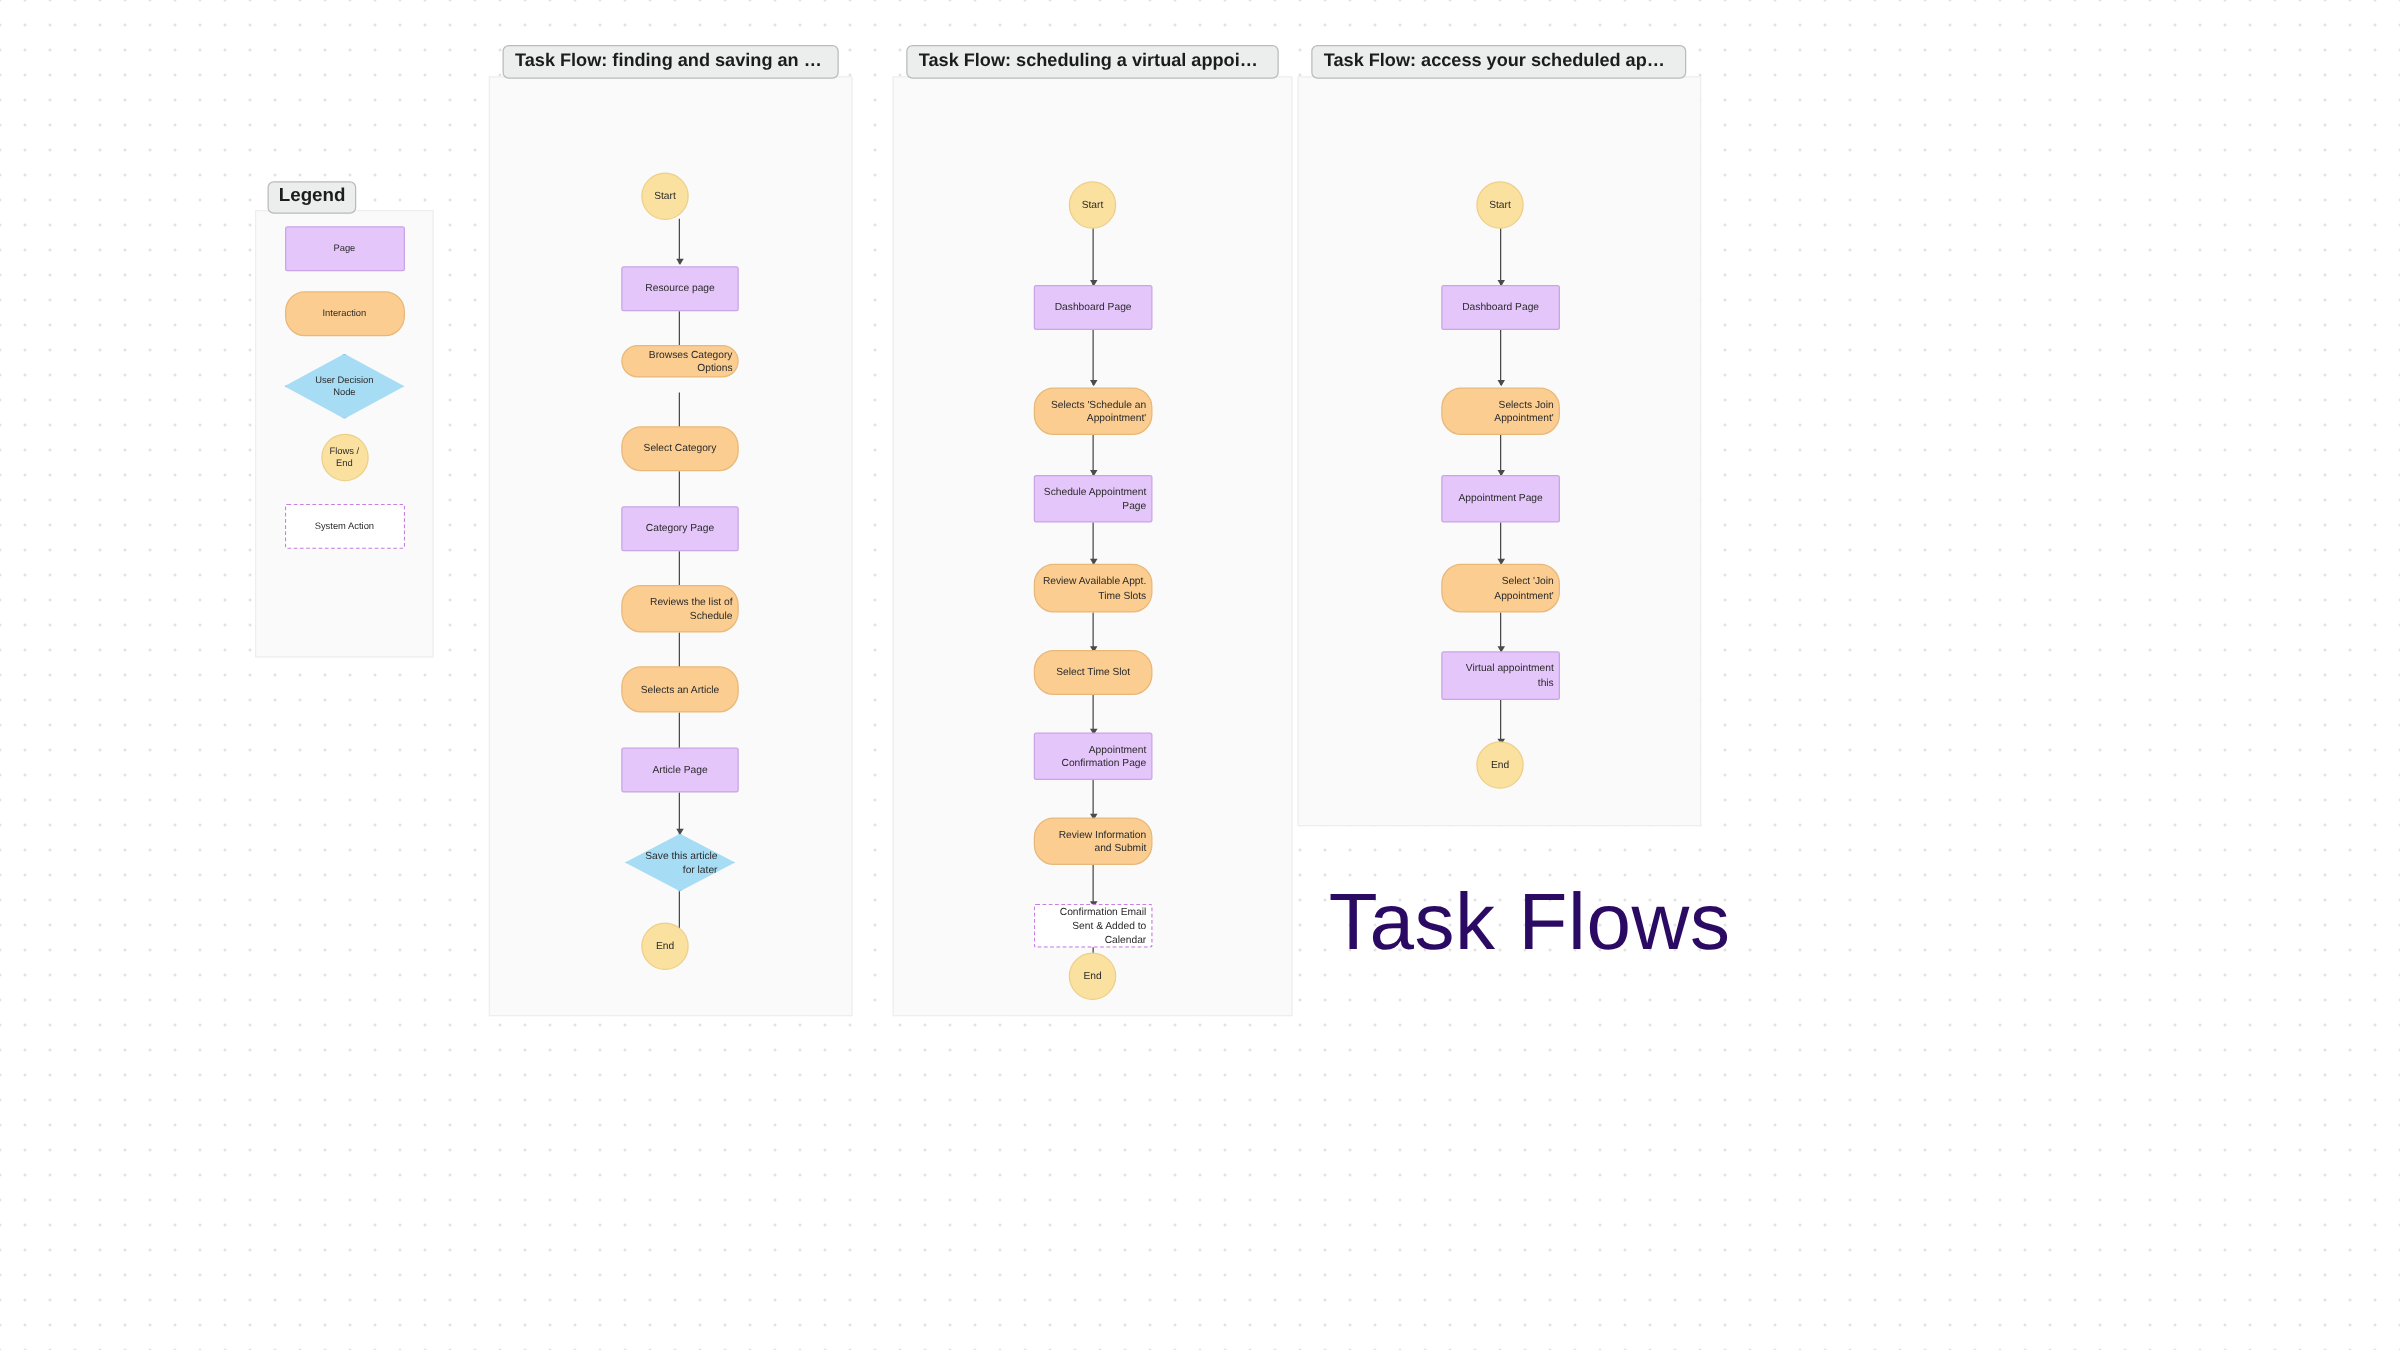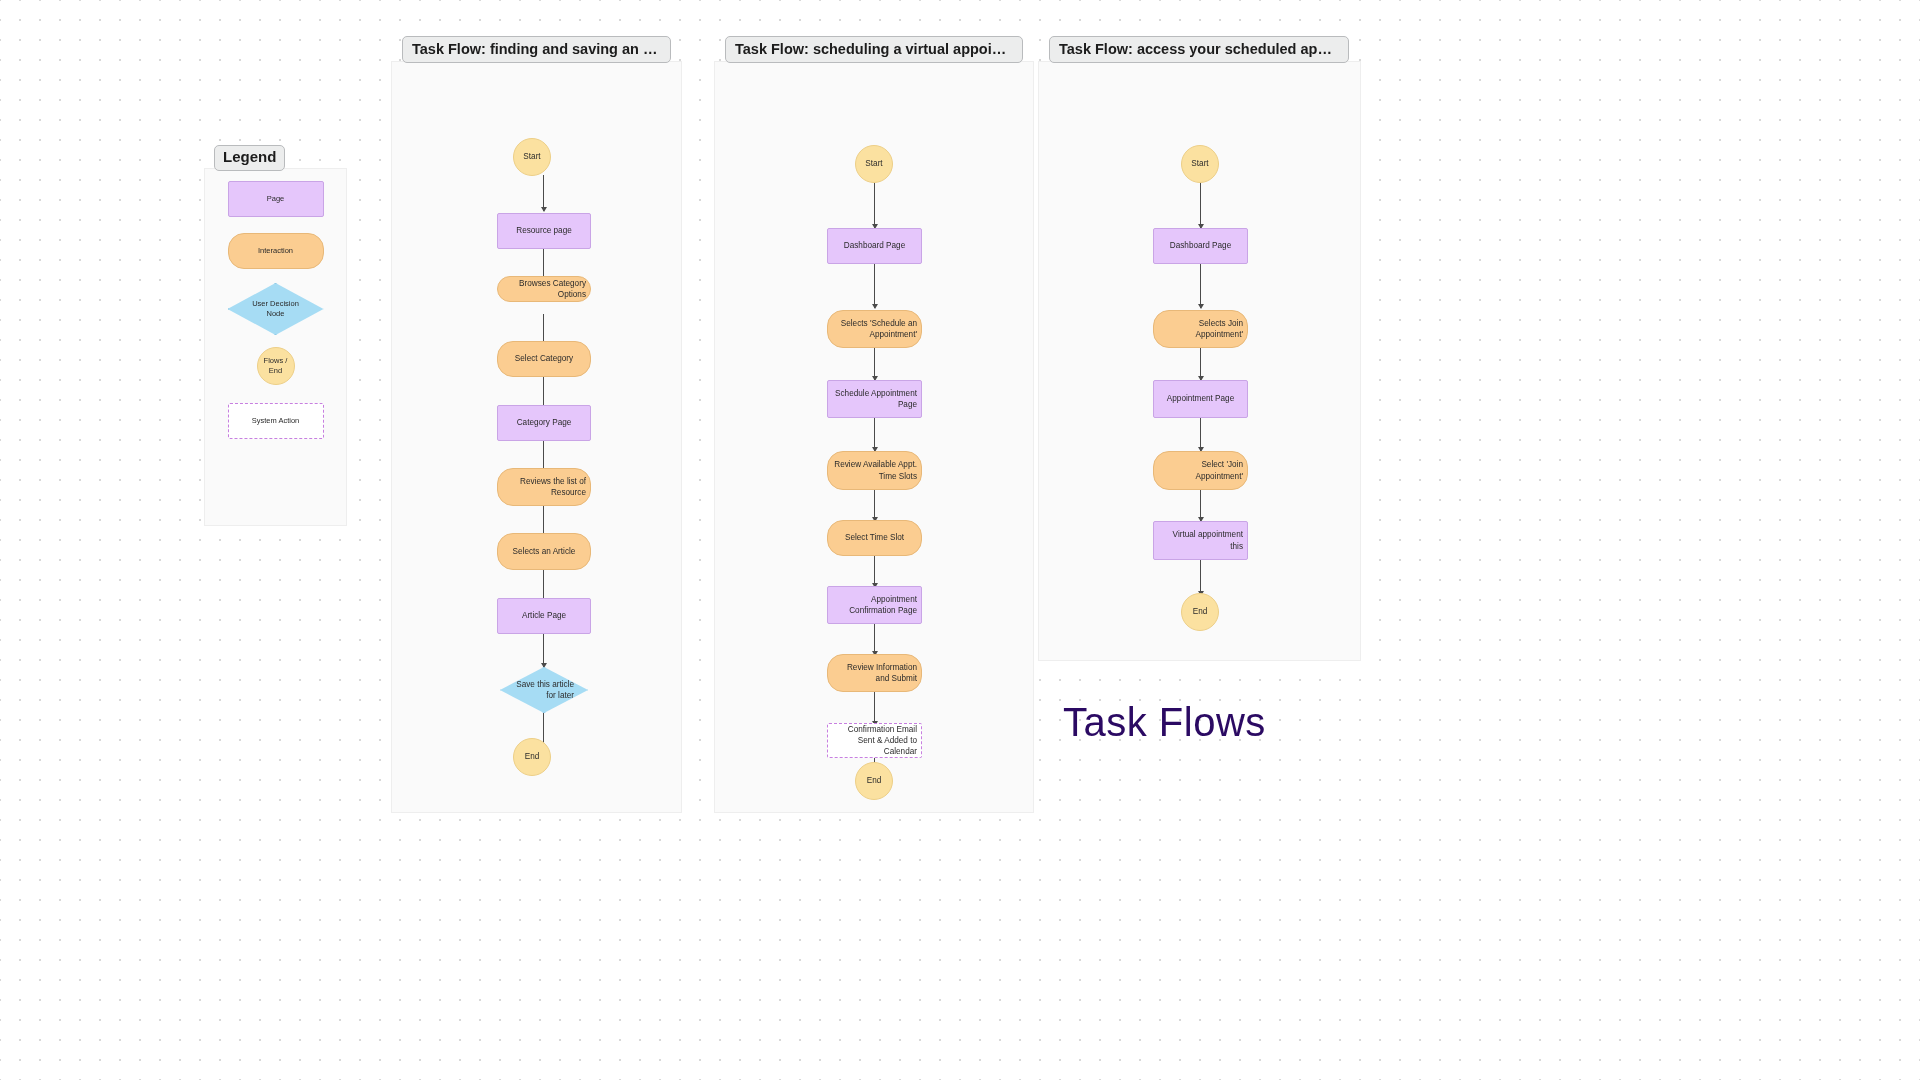--- a/index.html
+++ b/index.html
@@ -117,21 +117,21 @@
     transform: translateX(-50%);
     border-left: 3.2px solid transparent;
     border-right: 3.2px solid transparent;
     border-top: 5px solid #4a4a4a;
   }
 
   
   #big-title {
     position: absolute;
     left: 1063px; top: 700px;
-    font-size: 40px;
+    font-size: 64px;
     font-weight: 400;
     color: #2b0a63;
     letter-spacing: 0.5px;
     white-space: nowrap;
   }
 </style>
 </head>
 <body>
 
 <div id="canvas">
@@ -180,21 +180,21 @@
       <div class="node shp-interaction" style="left:105px; top:214px; width:94px; height:26px;">
         <span>Browses Category Options</span>
       </div>
       <div class="node shp-interaction" style="left:105px; top:279px; width:94px; height:36px;">
         <span>Select Category</span>
       </div>
       <div class="node shp-page" style="left:105px; top:343px; width:94px; height:36px;">
         <span>Category Page</span>
       </div>
       <div class="node shp-interaction" style="left:105px; top:406px; width:94px; height:38px;">
-        <span>Reviews the list of Resource</span>
+        <span>Reviews the list of Schedule</span>
       </div>
       <div class="node shp-interaction" style="left:105px; top:471px; width:94px; height:37px;">
         <span>Selects an Article</span>
       </div>
       <div class="node shp-page" style="left:105px; top:536px; width:94px; height:36px;">
         <span>Article Page</span>
       </div>
       <div class="node shp-decision" style="left:108px; top:605px; width:88px; height:46px; padding:0 13px;">
         <span>Save this article for later</span>
       </div>

